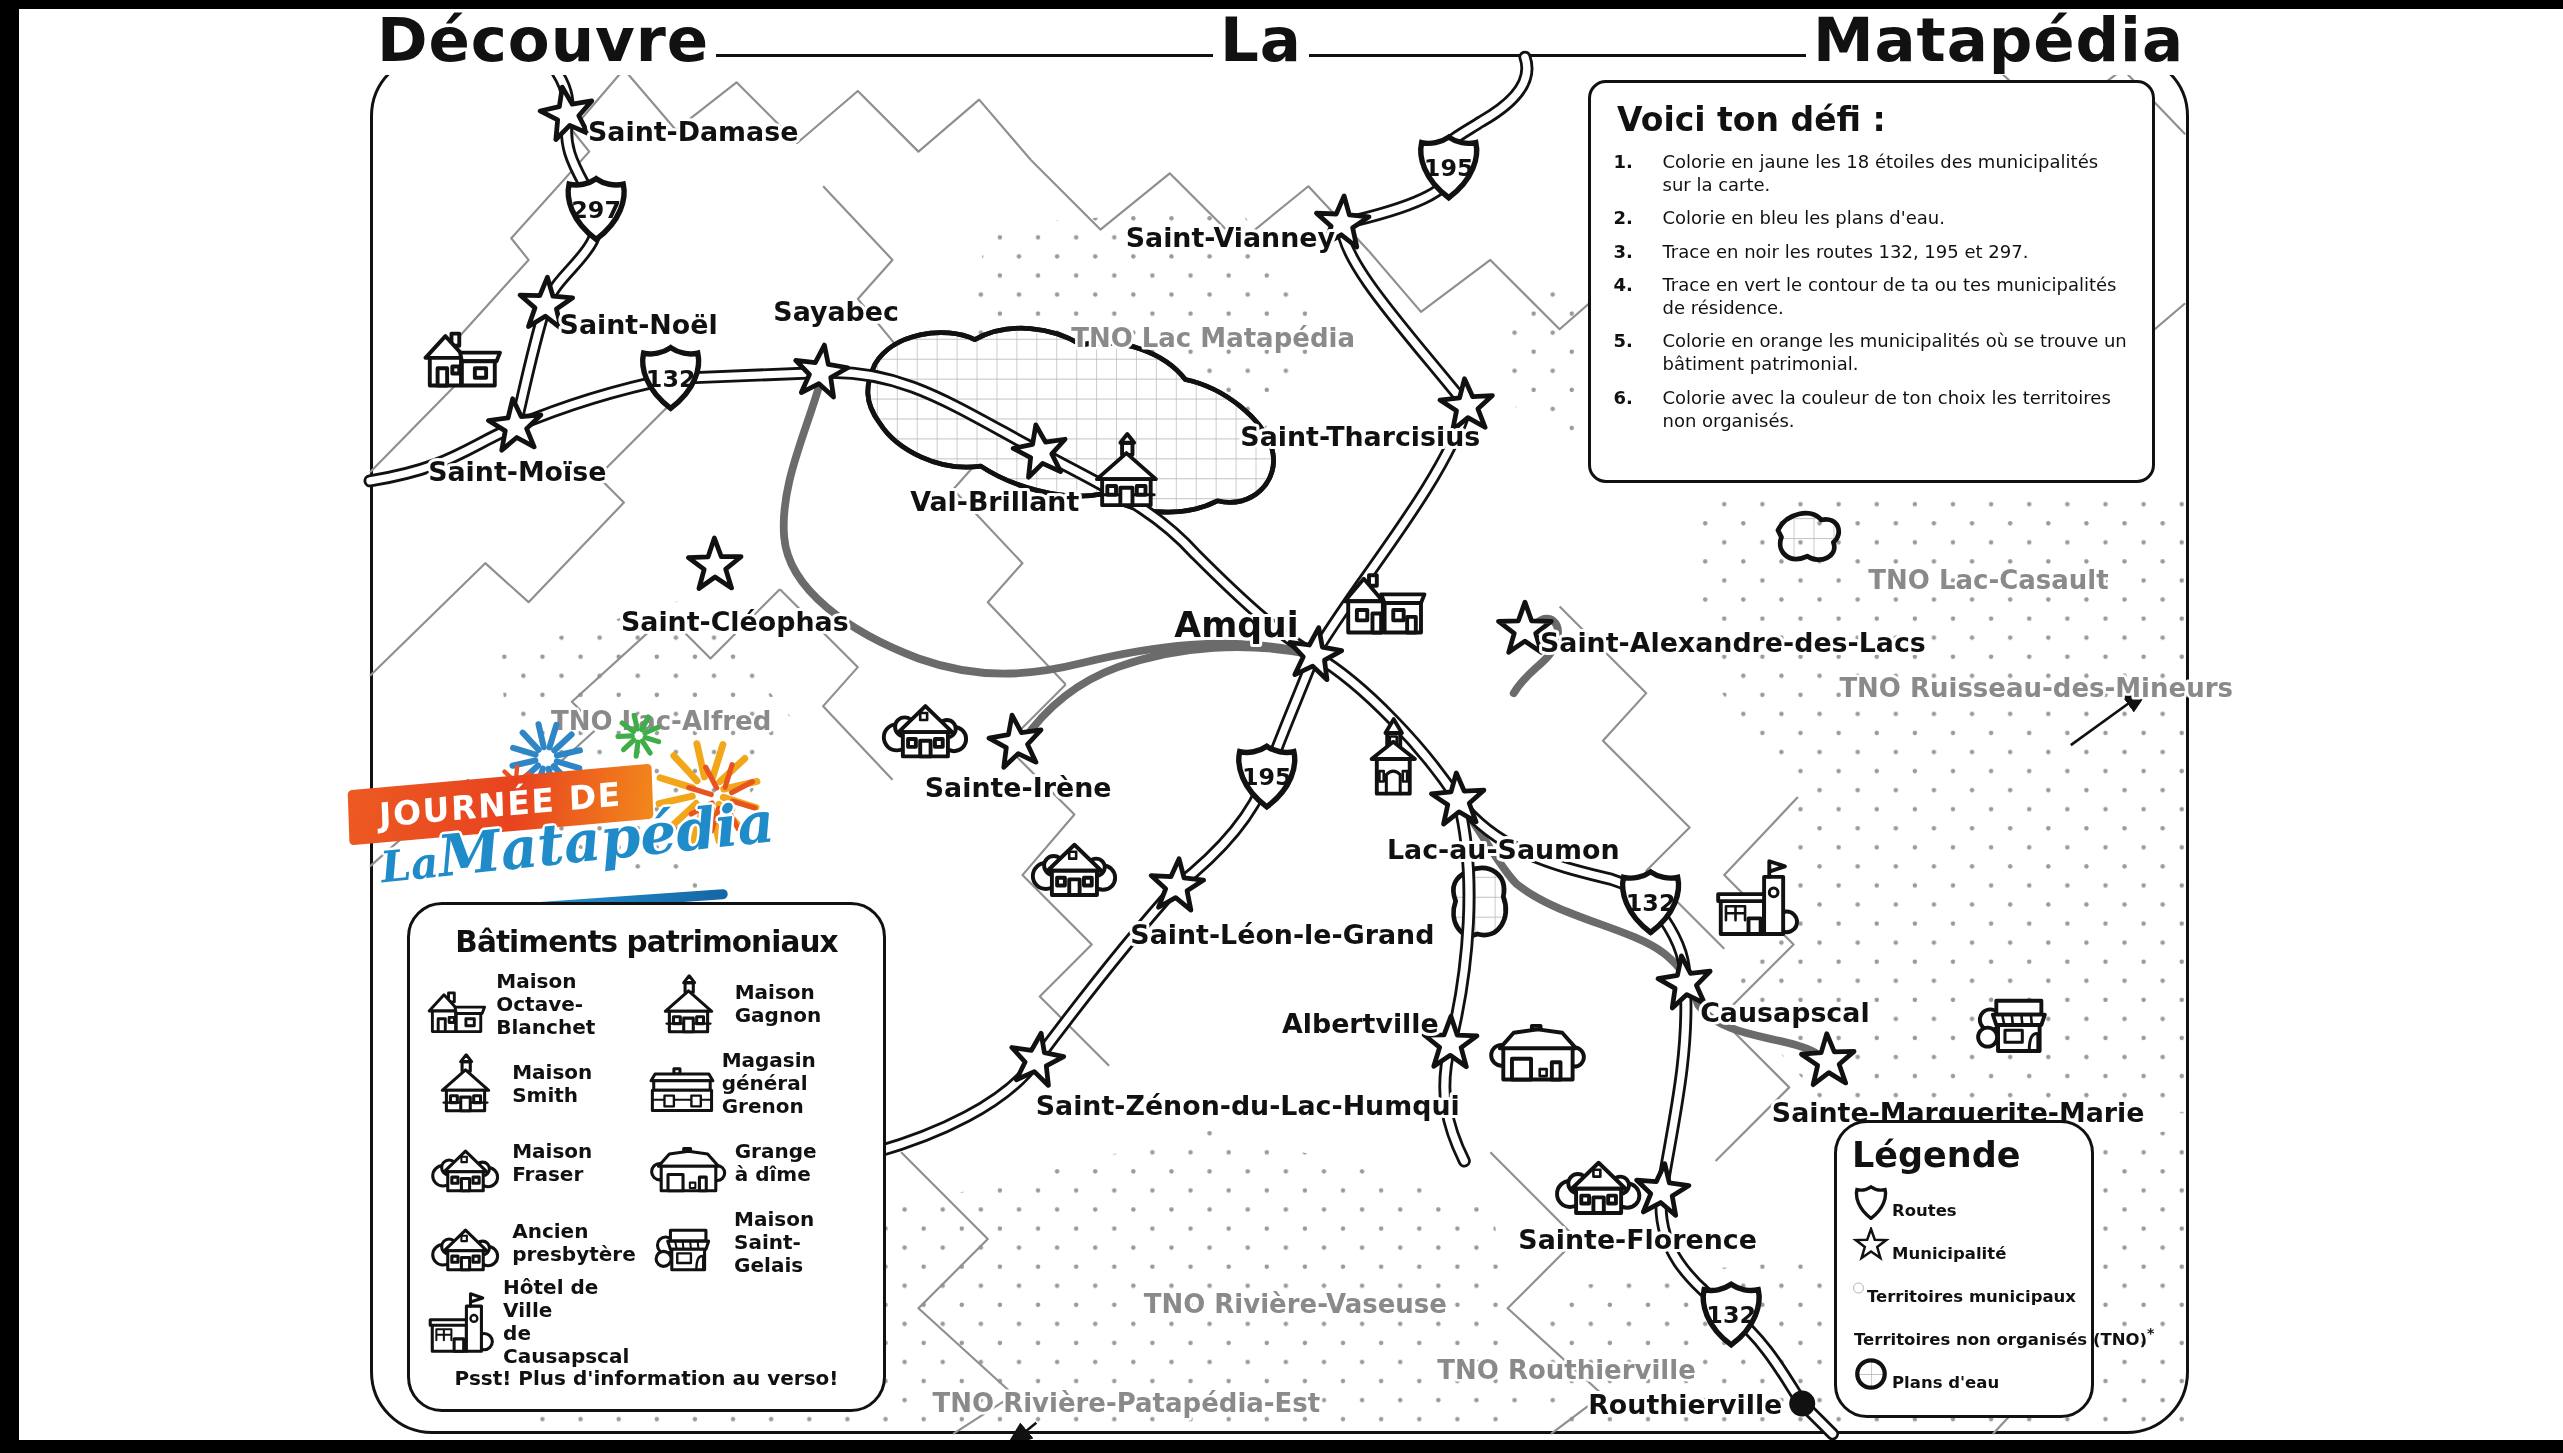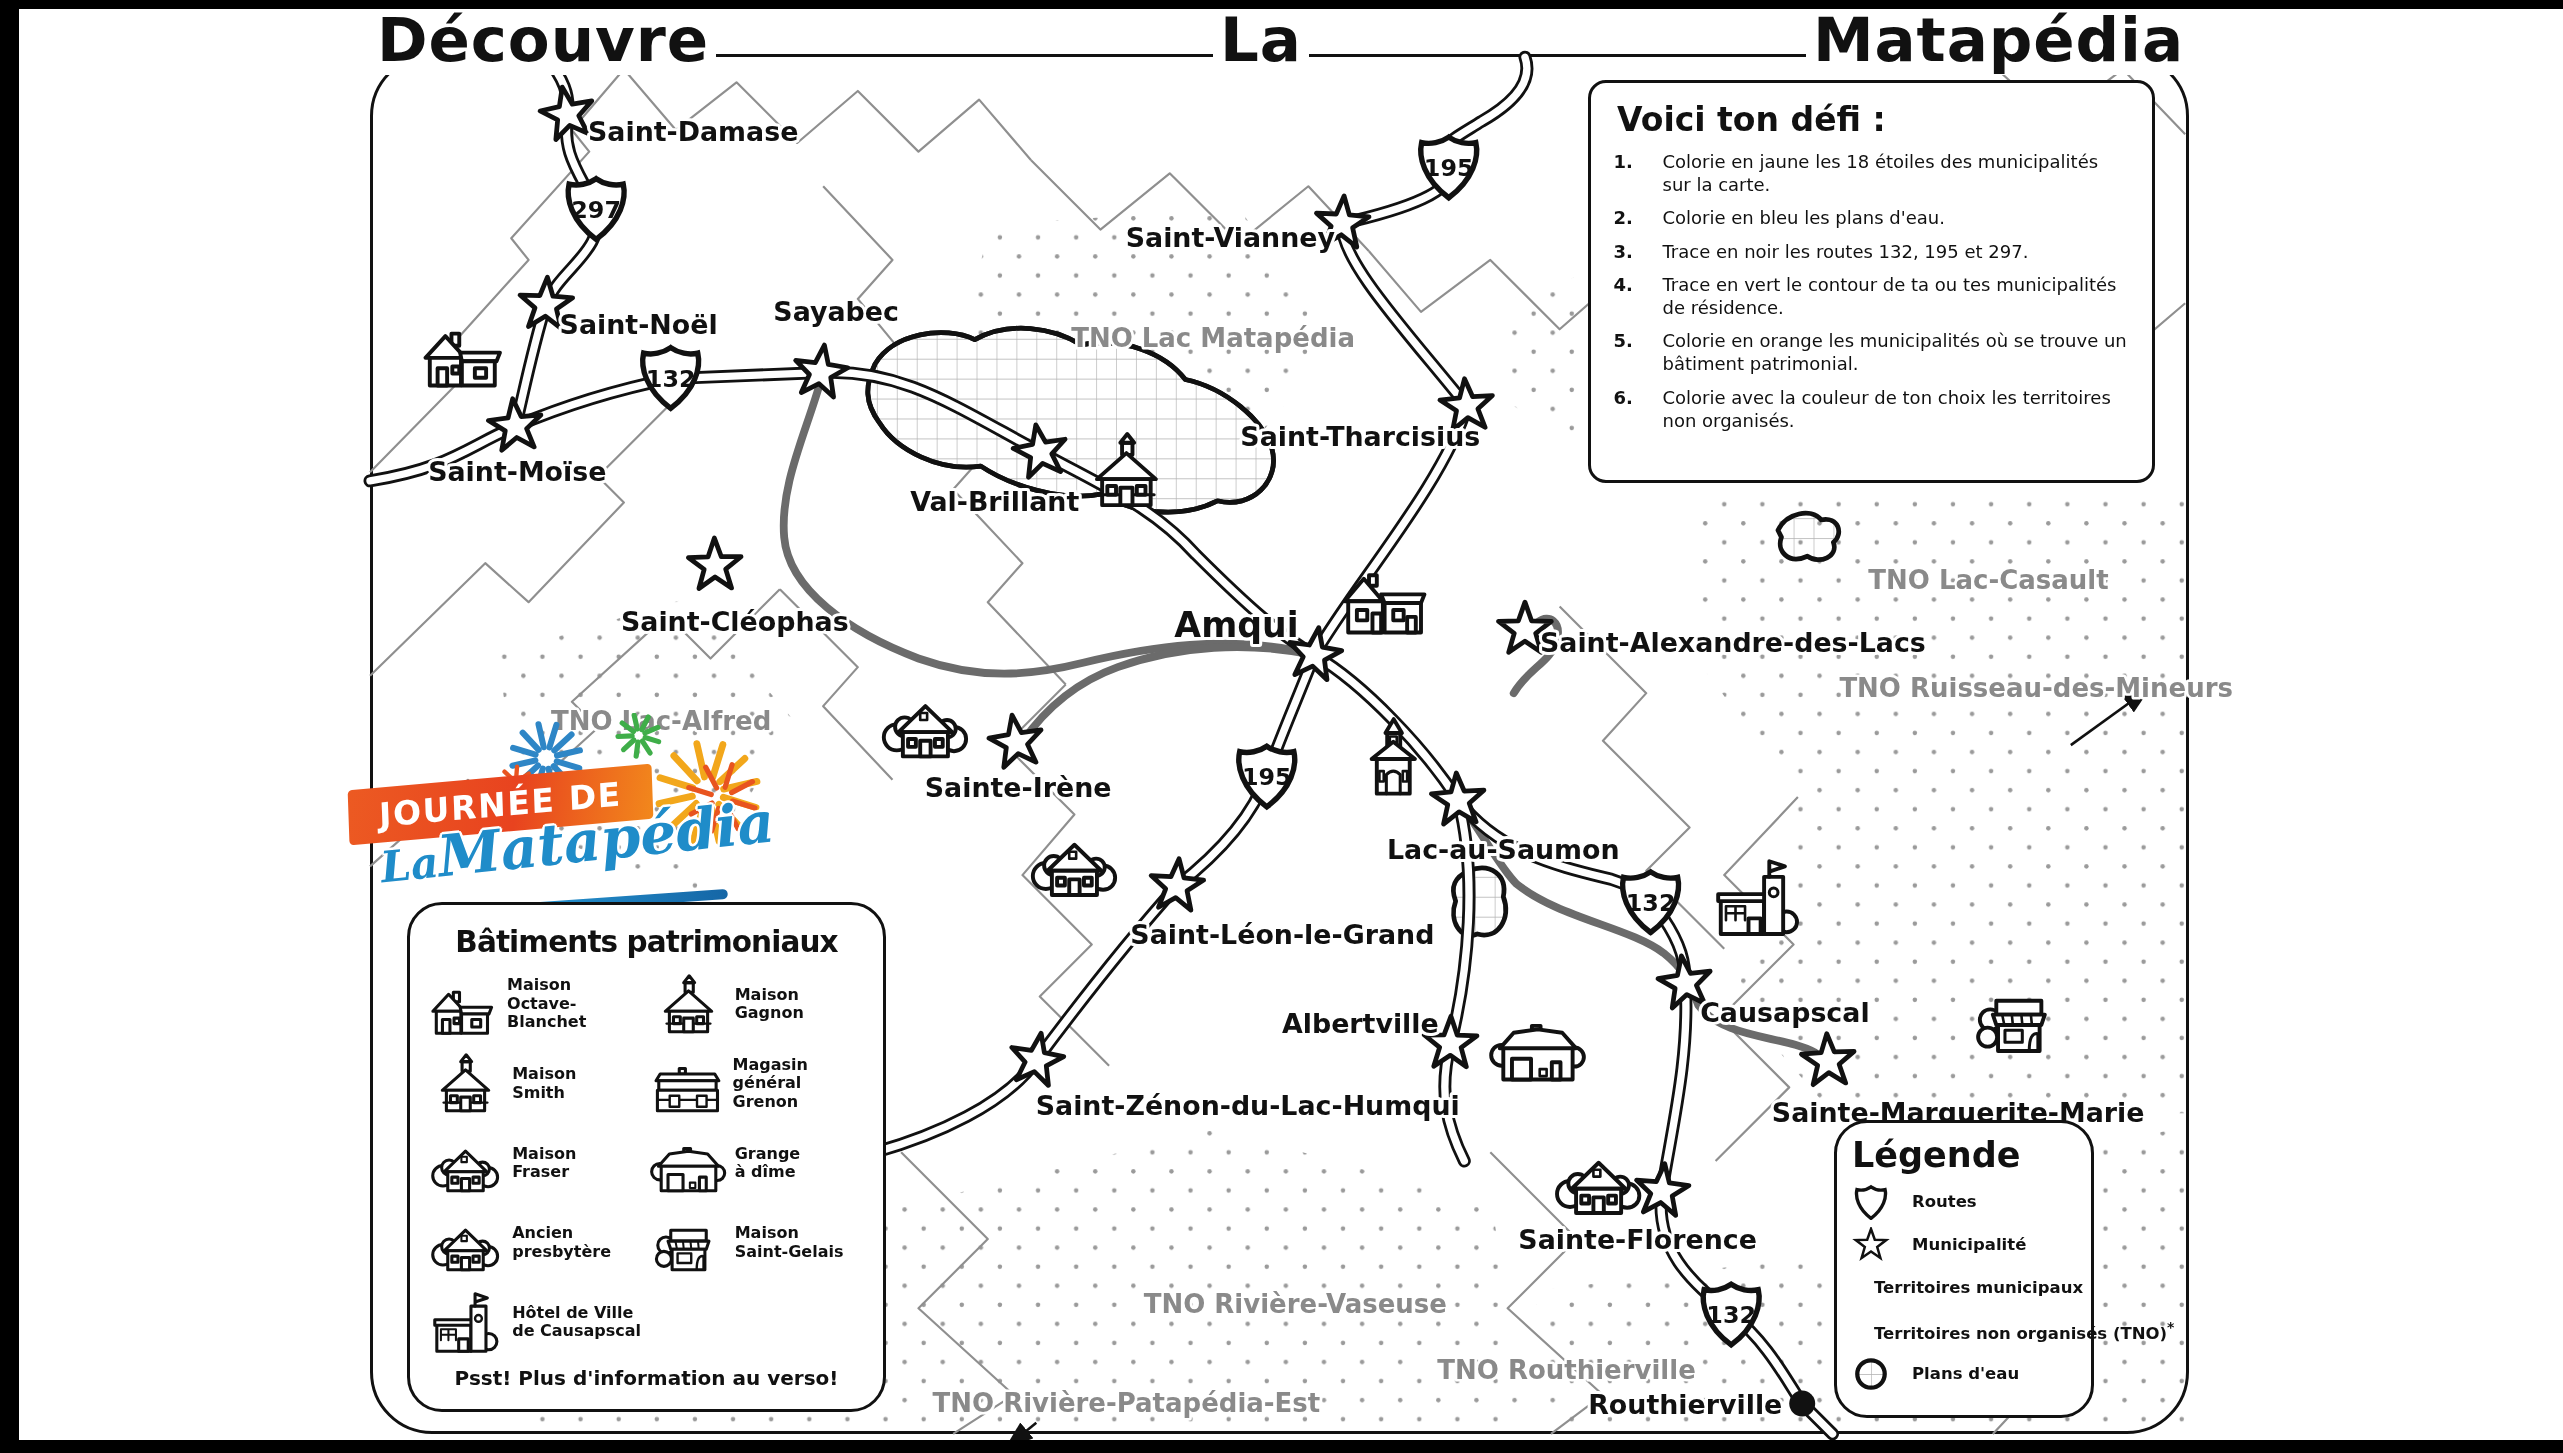--- a/index.html
+++ b/index.html
@@ -25,27 +25,27 @@
   #challenge h2{margin:0 0 10.4px 3.5px;font-size:33px;letter-spacing:0}
   #challenge ol{list-style:none;margin:0;padding:0}
   #challenge li{display:grid;grid-template-columns:49px 1fr;font-size:18px;
                 line-height:1.28;margin-bottom:10.4px}
   #challenge li .num{font-weight:bold}
 
   #heritage{left:407px;top:902px;width:479px;height:510px;border-radius:35px;padding:20px 14px}
   #heritage h2{margin:0;font-size:29.5px;text-align:center;letter-spacing:-0.9px}
   .h-grid{display:grid;grid-template-columns:1fr 1fr;margin-top:7px;row-gap:3.5px}
   .h-item{display:flex;align-items:center;gap:5.2px;height:76px}
-  .h-label{font-size:16px;font-weight:bold;line-height:1.15;white-space:pre-line}
+  .h-label{font-size:20px;font-weight:bold;line-height:1.15;white-space:pre-line}
   .psst{position:absolute;left:0;bottom:19px;width:100%;text-align:center;
         font-size:20px;font-weight:bold}
 
   #legend{left:1834px;top:1120px;width:260px;height:298px;border-radius:33px;padding:12px 15px}
   #legend h2{margin:0 0 8.7px 0;font-size:35px}
-  .l-item{display:flex;align-items:center;gap:22px;margin-bottom:7px;white-space:nowrap}
+  .l-item{display:flex;align-items:flex-end;gap:2px;margin-bottom:7px;white-space:nowrap}
   .l-label{font-size:16.5px;font-weight:bold}
   .l-label sup{font-size:14px}
 
   #logo{position:absolute;left:334px;top:713px;width:433px;height:225px;z-index:3}
   #logo svg{position:absolute;left:0;top:0}
   .banner{position:absolute;left:14px;top:64px;width:305px;height:55px;
           background:linear-gradient(100deg,#ec5a22,#e8431f 55%,#f2881c);
           transform:rotate(-5deg) skewX(-3deg);border-radius:4.3px;
           display:flex;align-items:center;justify-content:center}
   .banner span{color:#fff;font-size:33px;font-weight:bold;letter-spacing:1.7px}

